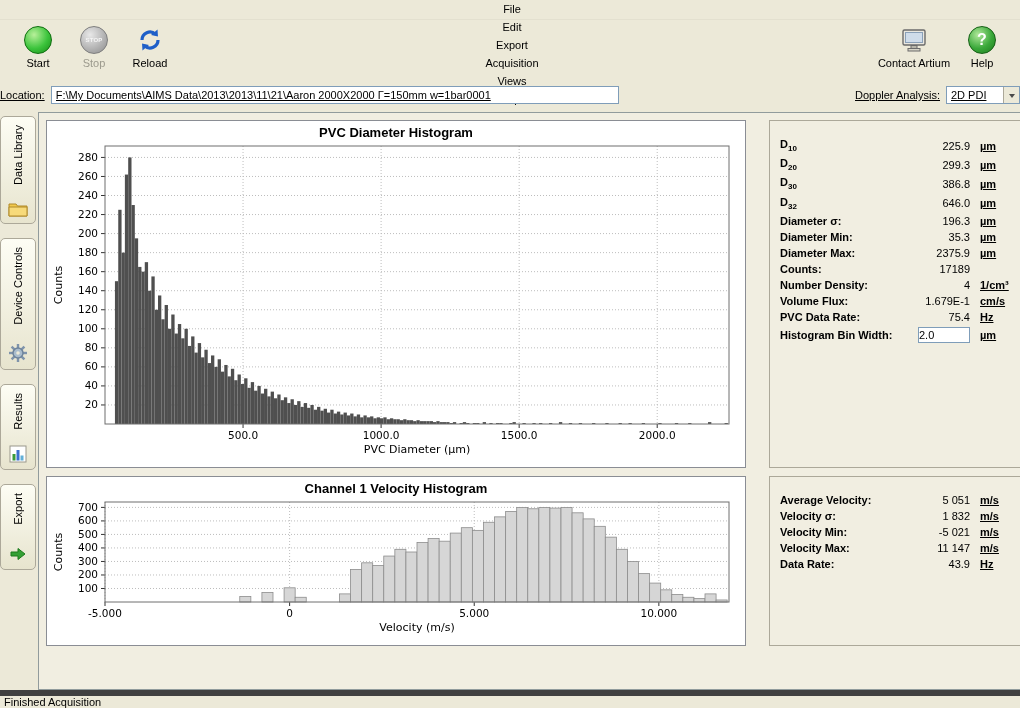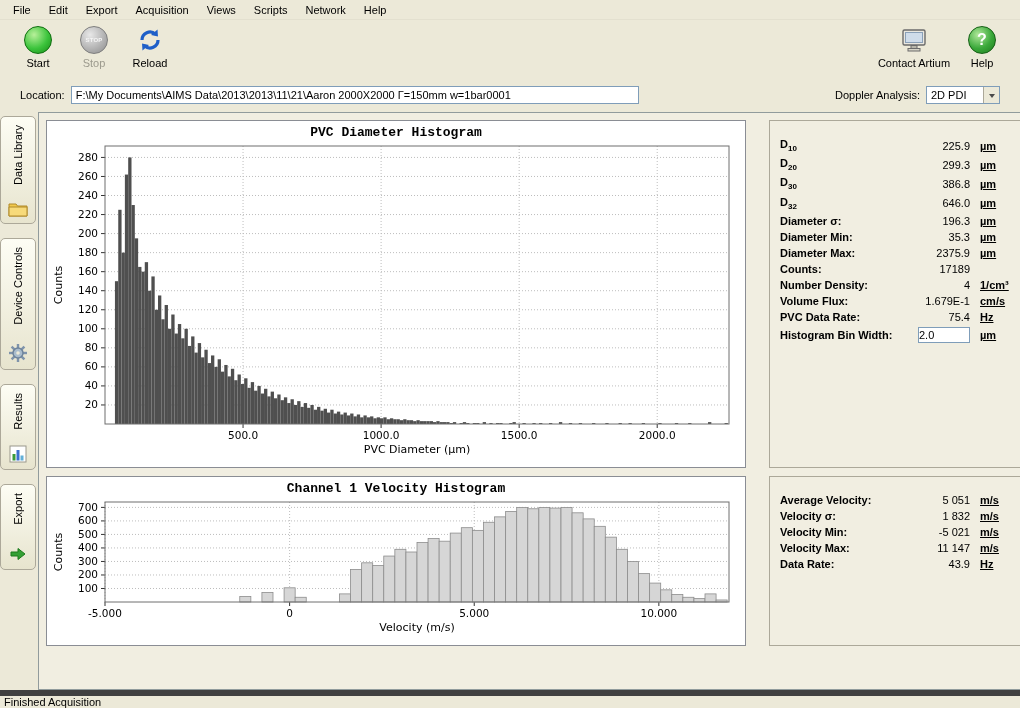--- a/index.html
+++ b/index.html
@@ -2,41 +2,41 @@
 <html><head>
 <meta charset="utf-8">
 <style>
   * { margin:0; padding:0; box-sizing:border-box; }
   html,body { width:1020px; height:708px; overflow:hidden;
     font-family:"Liberation Sans","DejaVu Sans",sans-serif; font-size:11px;
     background:#ece9d8; color:#000; }
 
   
   .menubar { height:20px; display:flex; align-items:center; background:#ece9d8;
-    border-bottom:1px solid #e3e0cf; padding-left:4px; }
+    border-bottom:1px solid #e3e0cf; padding-left:4px;flex-direction:column; }
   .menu-item { padding:3px 9px; cursor:default; }
 
   
   .toolbar { height:62px; display:flex; align-items:flex-start; padding:4px 10px 0 10px; }
   .tbtn { width:56px; display:flex; flex-direction:column; align-items:center; gap:3px;
     padding-top:2px; cursor:default; }
   .tbtn .lbl { font-size:11px; }
   .tbtn.disabled .lbl { color:#9c9a8d; }
   .circle { width:28px; height:28px; border-radius:50%; display:flex; align-items:center;
     justify-content:center; }
   .start-circle { background:radial-gradient(circle at 35% 30%, #b8f09a, #3cc43c 55%, #168a16);
     border:1px solid #0f6e0f; }
   .stop-circle { background:radial-gradient(circle at 35% 30%, #e8e8e8, #b5b5b5 55%, #8b8b8b);
     border:1px solid #7e7e7e; color:#f4f4f4; font-size:6px; font-weight:bold; letter-spacing:.2px; }
   .help-circle { background:radial-gradient(circle at 35% 30%, #b0e89a, #3aa83a 55%, #1c7a1c);
     border:1px solid #156015; color:#fff; font-weight:bold; font-size:16px; }
   .toolbar-spacer { flex:1; }
 
   
-  .locrow { height:26px; display:flex; align-items:center; padding:0 20px; gap:6px; }
+  .locrow { height:26px; display:flex; align-items:center; padding:0 0; gap:6px;text-decoration:underline; }
   .loc-input { width:568px; height:18px; background:#fff; border:1px solid #7f9db9;
     font-size:11px; padding:1px 4px; font-family:"Liberation Sans","DejaVu Sans",sans-serif; }
   .locrow .spacer { flex:1; }
   .combo { display:flex; align-items:center; background:#fff; border:1px solid #7f9db9;
     height:18px; width:74px; }
   .combo .val { flex:1; padding:0 4px; }
   .combo .arrow { width:16px; height:16px; background:#ece9d8; border-left:1px solid #aca899;
     display:flex; align-items:center; justify-content:center; }
   .combo .arrow:after { content:""; border:3px solid transparent; border-top:4px solid #4a4a4a;
     margin-top:4px; }
@@ -60,21 +60,21 @@
   .tab.active { background:#f4f2e6; border-top:2px solid #e3932e; padding-top:4px;
     padding-bottom:5px; z-index:3; top:1px; }
 
   .page-panel { flex:1; border:1px solid #919b9c; background:#f1eee1; padding:7px;
     display:flex; flex-direction:column; gap:8px; position:relative; z-index:2; }
 
   .section { display:flex; gap:8px; }
   .chart-box { width:700px; background:#fff; border:1px solid #8a8d94; padding:2px;
     display:flex; flex-direction:column; }
   .chart-title { text-align:center; font-weight:bold; font-size:13px; padding-top:2px;
-    font-family:Liberation Mono, monospace; }
+    font-family:Liberation Sans, sans-serif; }
   .stats-box { width:258px; border:1px solid #aca899; background:#f1eee1; padding:15px 0;margin-left:15px; }
   .srow { display:grid; grid-template-columns:1fr auto 40px; align-items:center;
     padding:2px 8px 2px 10px; column-gap:8px; }
   .slabel { font-weight:bold; }
   .slabel sub { font-size:8px; }
   .sval { text-align:right; }
   .sunit { font-weight:bold; padding-left:2px;text-decoration:underline; }
   .binw { width:52px; height:16px; border:1px solid #7f9db9; background:#fff;
     text-align:left; font-size:11px; padding-right:3px;
     font-family:"Liberation Sans","DejaVu Sans",sans-serif; }

